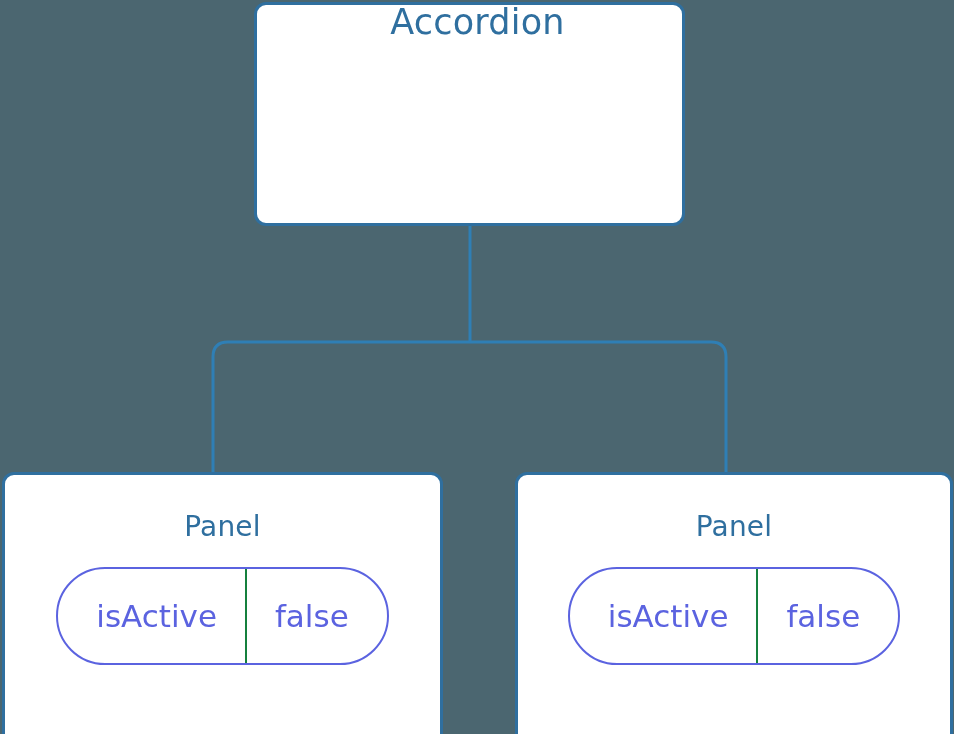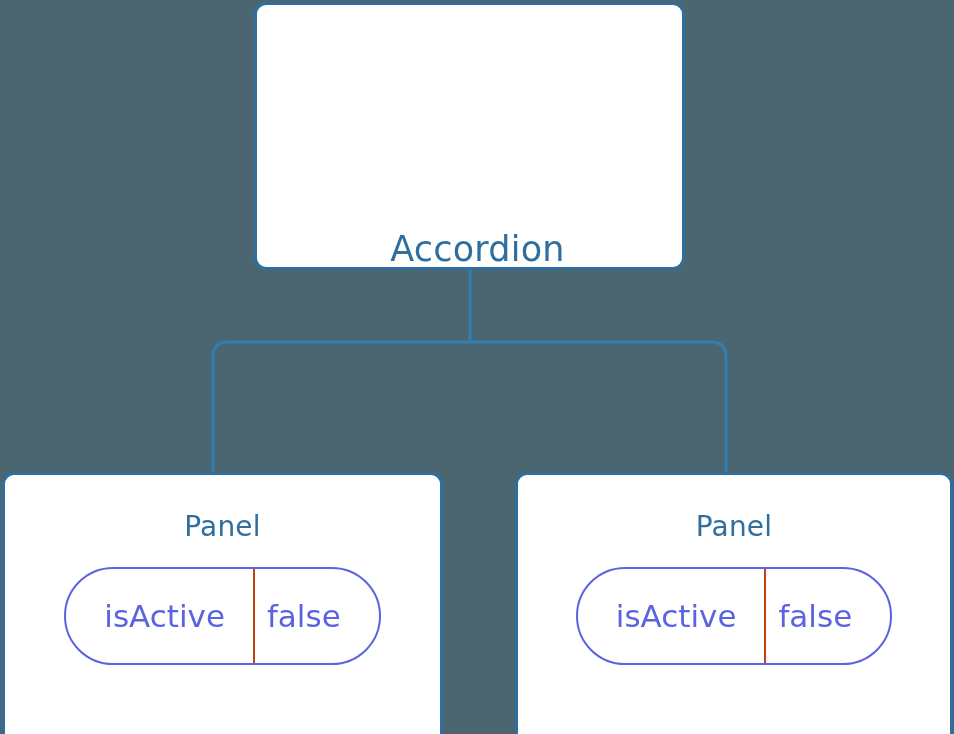--- a/index.html
+++ b/index.html
@@ -37,22 +37,22 @@
     border-radius: 12px;
     box-sizing: border-box;
     display: flex;
     flex-direction: column;
     align-items: center;
   }
   .node-root {
     left: 254px;
     top: 2px;
     width: 431px;
-    height: 268px;
-    justify-content: flex-end;
+    height: 224px;
+    justify-content: flex-start;
     padding-left: 16px;
   }
   .node-child {
     top: 472px;
     width: 441px;
     height: 280px;      
     padding-top: 38px;
   }
   .node-child.left  { left: 2px;   width: 441px; }
   .node-child.right { left: 515px; width: 438px; }
@@ -83,22 +83,22 @@
     align-items: center;
     justify-content: center;
     color: #5b63e0;
     font-size: 31px;
     white-space: nowrap;
     box-sizing: border-box;
     text-align: right;
   }
   .prop-key   { padding: 0 28px 0 38px; }
   .prop-value {
-    padding: 0 38px 0 12px;
-    border-left: 2px solid #c2410c;
+    padding: 0 38px 0 28px;
+    border-left: 2px solid #15803d;
   }
 </style>
 </head>
 <body>
 
 <div id="canvas">
 
   <svg id="edges" viewBox="0 0 954 734" width="954" height="734" xmlns="http://www.w3.org/2000/svg">
 
     <path d="M 470 211 L 470 342" fill="none" stroke="#2f7fb5" stroke-width="3" stroke-linecap="butt"></path>

